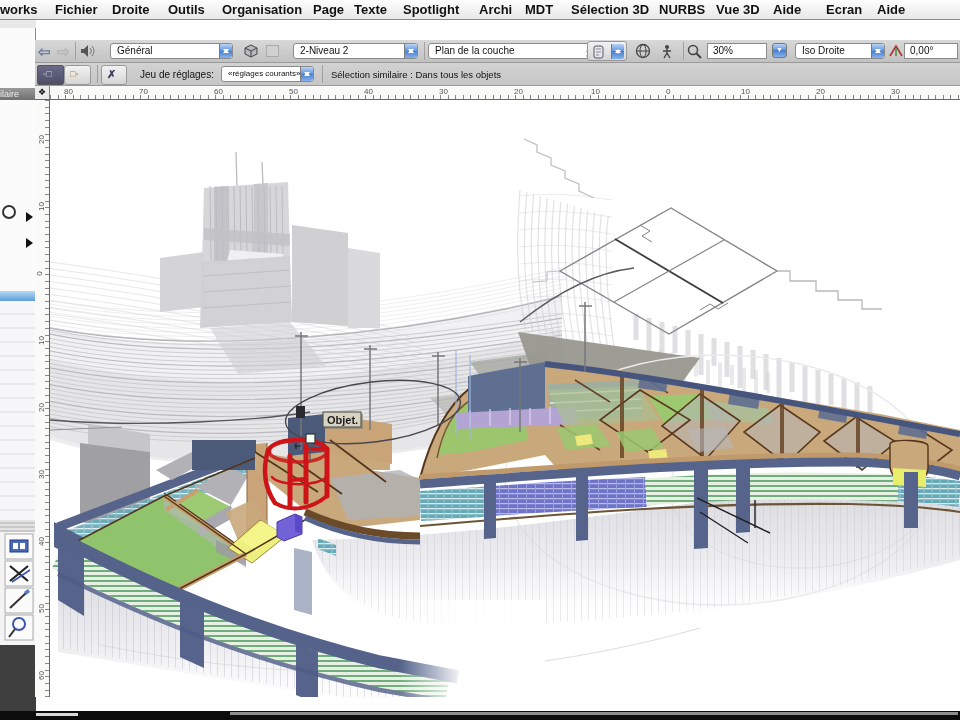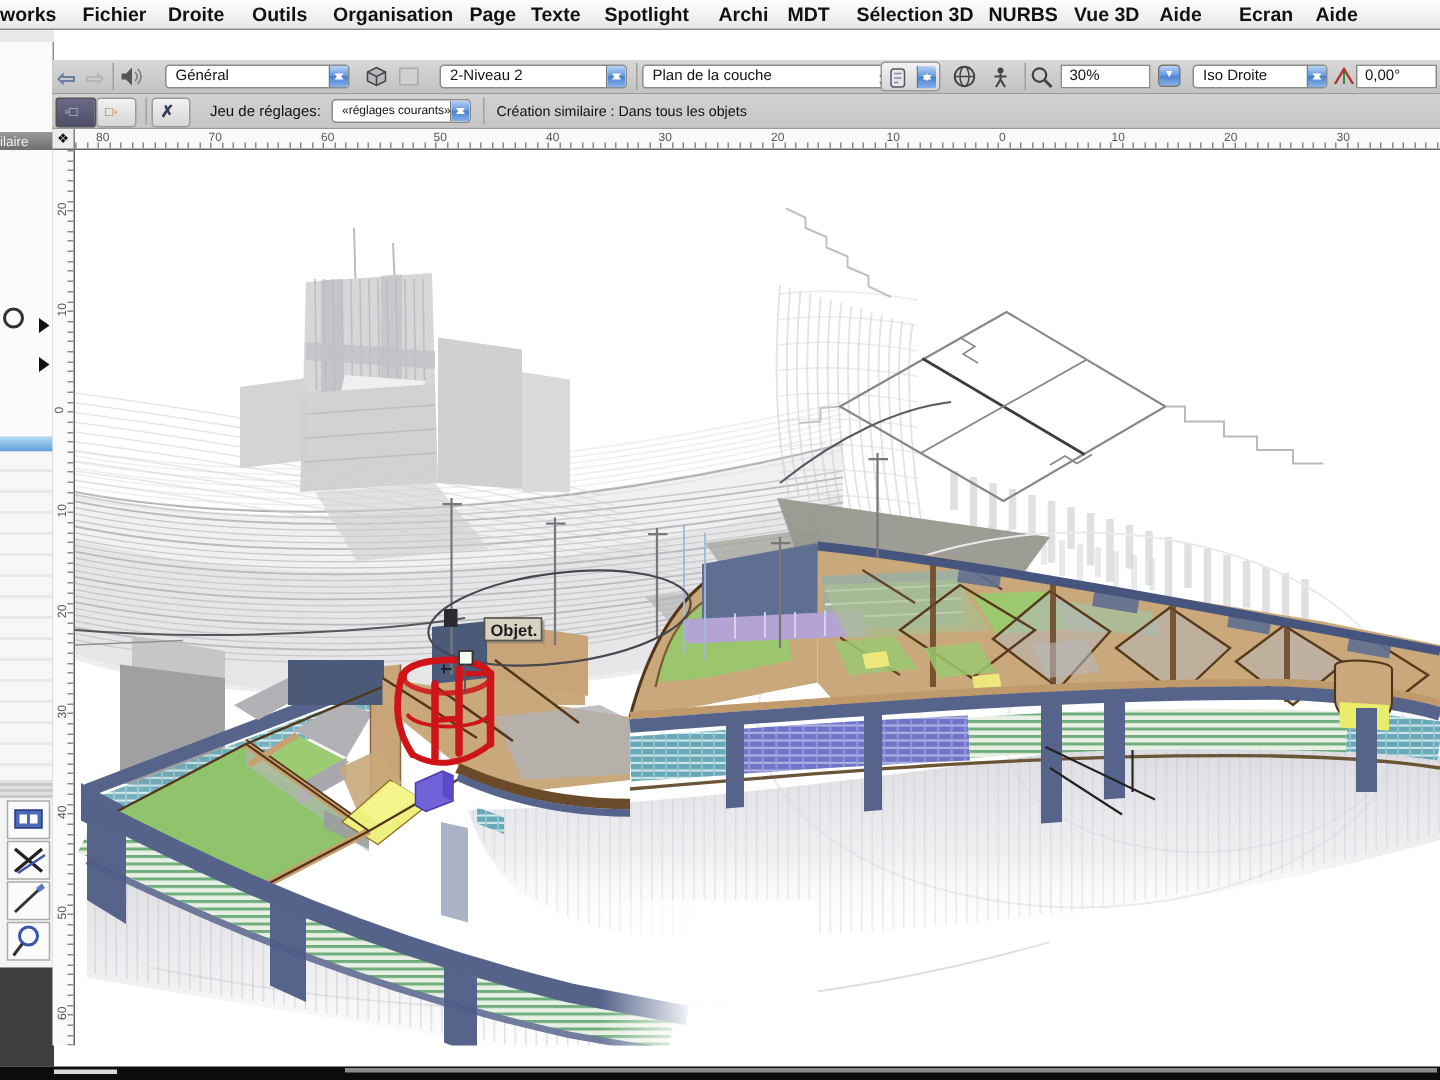--- a/index.html
+++ b/index.html
@@ -148,21 +148,21 @@
     <div class="ibtn" style="left:29px;top:2px;width:27px">
         <span style="position:absolute;left:5px;top:3px;font-size:9px;color:#b07830">□◦</span>
       </div>
     <div class="sep" style="left:62px"></div>
     <div class="ibtn" style="left:66px;top:2px;width:26px">
         <span style="position:absolute;left:5px;top:2px;font-size:11px;color:#3a3a5c;font-weight:bold">✗</span>
       </div>
     <div class="tlab" style="left:105px">Jeu de réglages:</div>
     <div class="dd" style="left:186px;top:3px;width:93px;font-size:8px">«réglages courants»<div class="cap"></div></div>
     <div class="sep" style="left:287px"></div>
-    <div class="tlab" style="left:296px;font-size:9.5px">Création similaire : Dans tous les objets</div>
+    <div class="tlab" style="left:296px;font-size:9.5px">Sélection similaire : Dans tous les objets</div>
   </div>
 
   <div id="cornerbox" class="abs">
       <span style="position:absolute;left:3px;top:1px;font-size:9px;color:#111">❖</span>
     </div>
   <div id="rulerH" class="abs">
       <div class="tickH" style="left: 0px; height: 4px;"></div>
       <div class="tickH" style="left: 7.5px; height: 4px;"></div>
       <div class="tickH" style="left: 15px; height: 4px;"></div>
       <div class="tickH" style="left: 22.5px; height: 4px;"></div>

